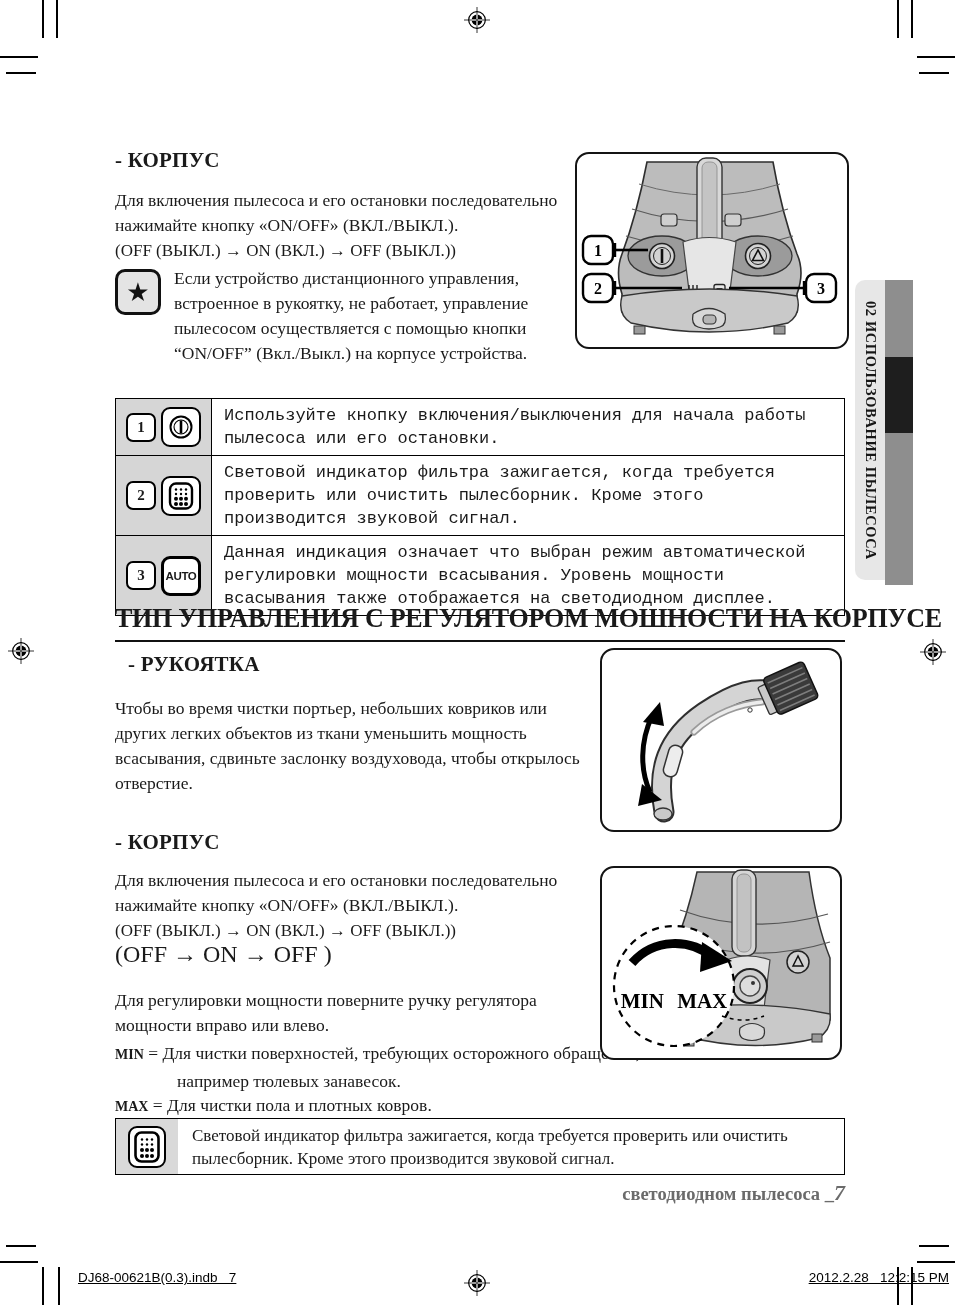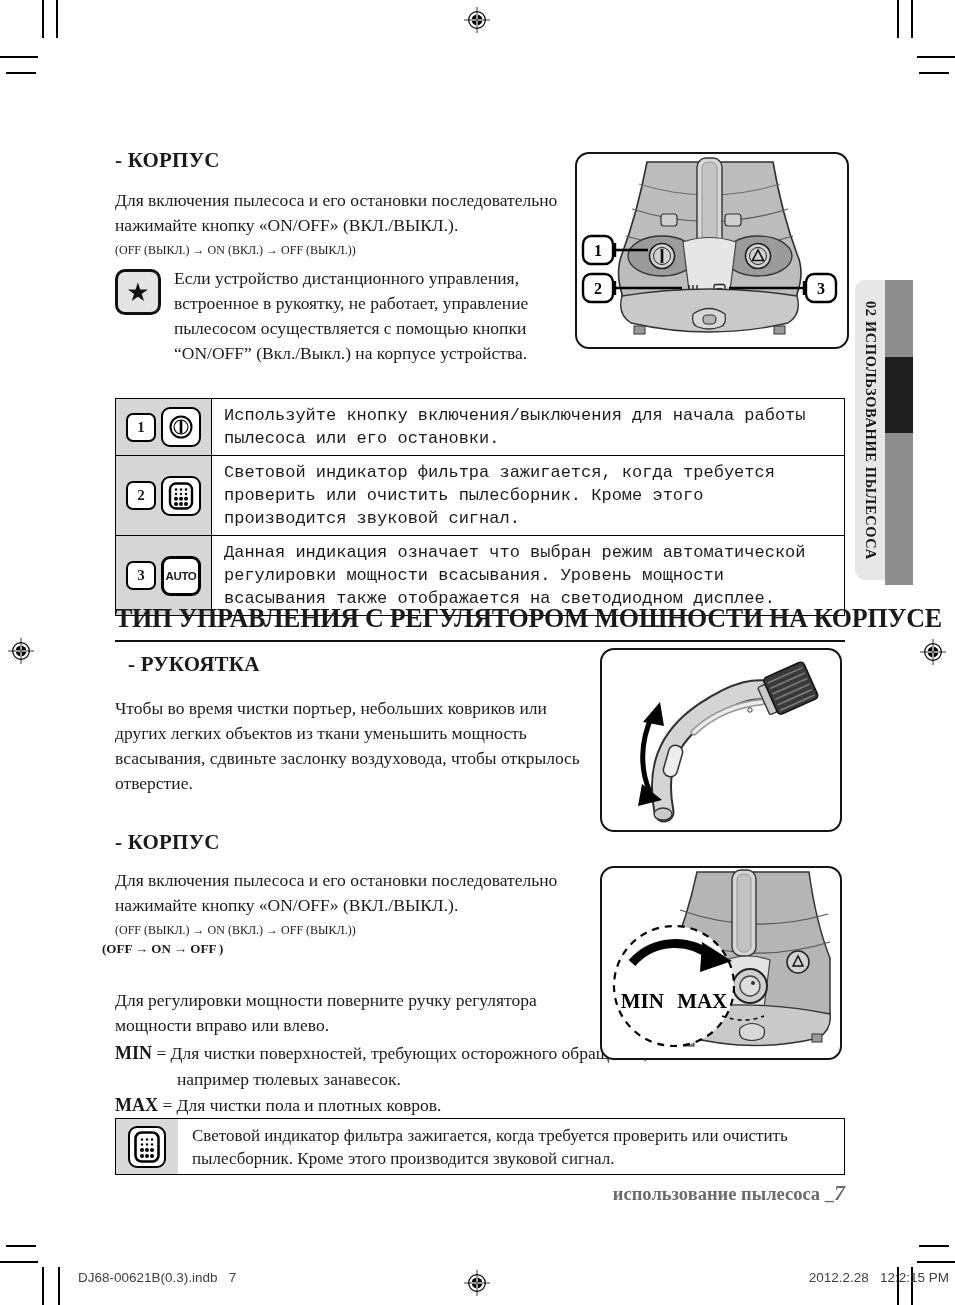--- a/index.html
+++ b/index.html
@@ -5,21 +5,21 @@
   html,body{margin:0;padding:0;background:#fff;}
   .page{position:relative;width:955px;height:1305px;background:#ffffff;overflow:hidden;
         font-family:"Liberation Serif",serif;color:#1a1a1a;}
   .abs{position:absolute;}
   
   .crop{position:absolute;background:#000;}
   .reg{position:absolute;width:26px;height:26px;}
   
   .h2{font-weight:bold;font-size:21px;letter-spacing:0.2px;}
   .para{font-size:17.5px;line-height:25px;}
-  .seq{font-size:12px;line-height:25px;}
+  .seq{font-size:17px;line-height:25px;}
   .note-row{display:flex;gap:13px;align-items:flex-start;}
   .star-box{flex:0 0 auto;width:40px;height:40px;background:#e4e4e4;border:3px solid #111;
             border-radius:10px;display:flex;align-items:center;justify-content:center;margin-top:3px;}
   .star-box span{font-size:26px;line-height:1;color:#111;font-family:"DejaVu Sans",sans-serif;}
   .big-heading{font-weight:bold;font-size:28px;white-space:nowrap;letter-spacing:-0.3px;
                transform:scaleX(0.93);transform-origin:left center;}
   .rule{position:absolute;background:#111;height:2px;}
   
   .frame{position:absolute;border:2.5px solid #141414;border-radius:14px;background:#fff;}
   
@@ -30,36 +30,36 @@
              display:flex;align-items:center;justify-content:center;gap:5px;padding:7px 0;}
   .tbl-text{flex:1;padding:5px 12px;font-size:17px;line-height:23px;display:flex;align-items:center;font-family:Liberation Mono, monospace;}
   .numbox{width:26px;height:25px;border:2px solid #000;border-radius:7px;background:#fff;
           display:flex;align-items:center;justify-content:center;font-weight:bold;font-size:15px;}
   .iconbox{width:40px;height:40px;border:2.4px solid #000;border-radius:9px;background:#fff;
            display:flex;align-items:center;justify-content:center;box-sizing:border-box;}
   .autobox{border-width:3px;font-family:"Liberation Sans",sans-serif;font-weight:bold;
            font-size:11.5px;letter-spacing:-0.4px;text-align:right;}
   
   .hang{padding-left:62px;text-indent:-62px;font-size:17.5px;line-height:26px;}
-  .hang b{font-size:18px;}
+  .hang b{font-size:14px;}
   
   .note-box{position:absolute;left:115px;top:1118px;width:730px;height:57px;border:1.5px solid #000;
             box-sizing:border-box;display:flex;}
   .note-icon-cell{width:62px;flex:0 0 auto;background:#d9d9d9;display:flex;align-items:center;justify-content:center;}
   .note-text-cell{flex:1;padding:4px 14px;font-size:17px;line-height:23px;display:flex;align-items:center;}
   
   .tab{position:absolute;left:855px;top:280px;width:30px;height:300px;background:#e7e7e7;
        border-radius:10px 0 0 10px;display:flex;align-items:center;justify-content:center;}
   .tab-text{writing-mode:vertical-rl;font-weight:bold;font-size:14.5px;letter-spacing:0.6px;
             white-space:nowrap;color:#161616;}
   .stripe{position:absolute;left:885px;top:280px;width:28px;height:305px;background:#8e8e8e;}
   .stripe-black{position:absolute;left:885px;top:357px;width:28px;height:76px;background:#1e1e1e;}
   
   .pfoot{position:absolute;top:1270px;font-family:"Liberation Sans",sans-serif;font-size:13.5px;
-         color:#404040;white-space:pre;}
+         color:#000000;white-space:pre;text-decoration:underline;}
   .page-label{position:absolute;left:445px;top:1180px;width:400px;text-align:right;
               font-weight:bold;font-size:18.5px;color:#6b6b6b;}
   .page-label .num{font-size:22px;font-style:italic;}
 </style>
 </head>
 <body>
 
 <div class="page">
 
   <div class="crop" style="left:42px;top:0;width:1.5px;height:38px"></div>
@@ -259,21 +259,21 @@
       <polygon points="41,72 58,52 62,76" fill="#000"></polygon>
       <polygon points="40,134 60,150 36,156" fill="#000"></polygon>
     </svg>
   </div>
 
   <div class="abs h2" style="left:115px;top:830px">- КОРПУС</div>
   <div class="abs para" style="left:115px;top:868px;width:470px">
     <div>Для включения пылесоса и его остановки последовательно нажимайте кнопку «ON/OFF» (ВКЛ./ВЫКЛ.).</div>
     <div class="seq">(OFF (ВЫКЛ.) → ON (ВКЛ.) → OFF (ВЫКЛ.))</div>
   </div>
-  <div class="abs" style="left:102px;top:941px;font-weight:bold;font-size:13px">(OFF → ON → OFF )</div>
+  <div class="abs" style="left:115px;top:941px;font-weight:normal;font-size:24px">(OFF → ON → OFF )</div>
   <div class="abs para" style="left:115px;top:988px;width:470px">Для регулировки мощности поверните ручку регулятора мощности вправо или влево.</div>
 
   <div class="abs hang" style="left:115px;top:1040px;width:482px">
     <b>MIN</b>
     <span>= Для чистки поверхностей, требующих осторожного обращения, например тюлевых занавесок.</span>
   </div>
   <div class="abs hang" style="left:115px;top:1092px;width:482px">
     <b>MAX</b>
     <span>= Для чистки пола и плотных ковров.</span>
   </div>
@@ -326,21 +326,21 @@
           </g>
         </svg>
       </div>
     </div>
     <div class="note-text-cell">
         <span>Световой индикатор фильтра зажигается, когда требуется проверить или очистить пылесборник. Кроме этого производится звуковой сигнал.</span>
       </div>
   </div>
 
   <div class="page-label">
-    <span>использование пылесоса _</span><span class="num">7</span>
+    <span>светодиодном пылесоса _</span><span class="num">7</span>
   </div>
 
   <div class="tab">
     <div class="tab-text">02 ИСПОЛЬЗОВАНИЕ ПЫЛЕСОСА</div>
   </div>
   <div class="stripe"></div>
   <div class="stripe-black"></div>
 
   <div class="pfoot" style="left:78px">DJ68-00621B(0.3).indb   7</div>
   <div class="pfoot" style="right:6px;text-align:center">2012.2.28   12:2:15 PM</div>

